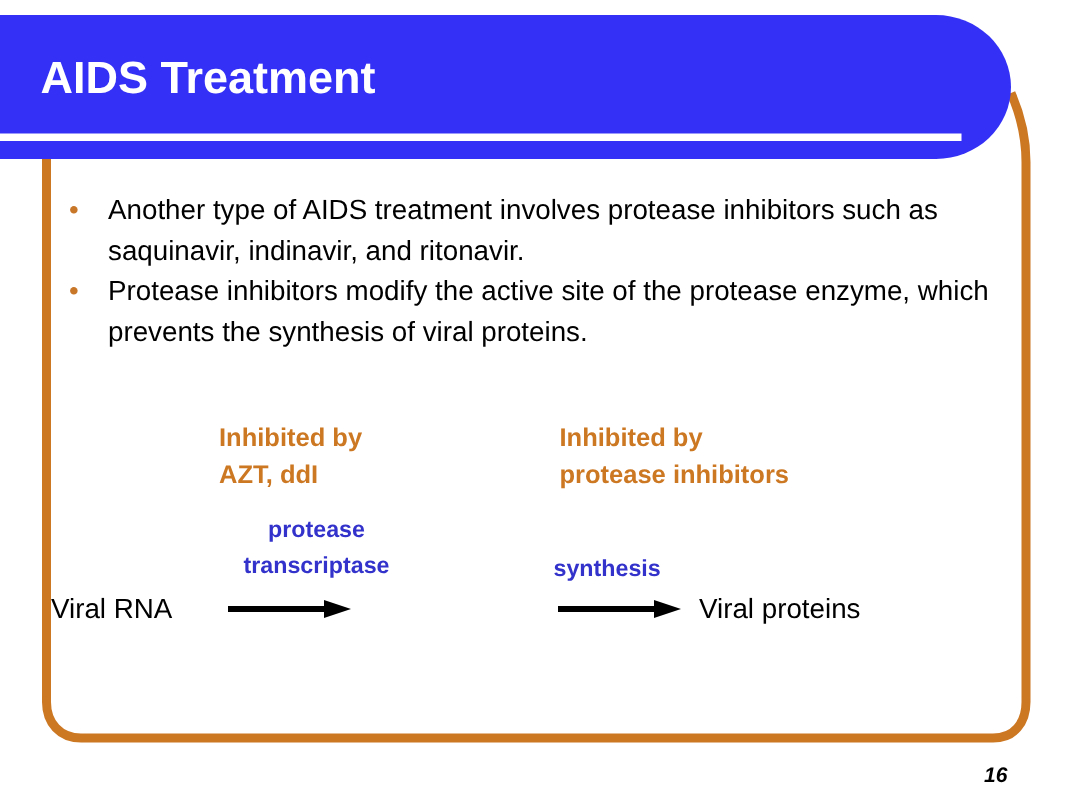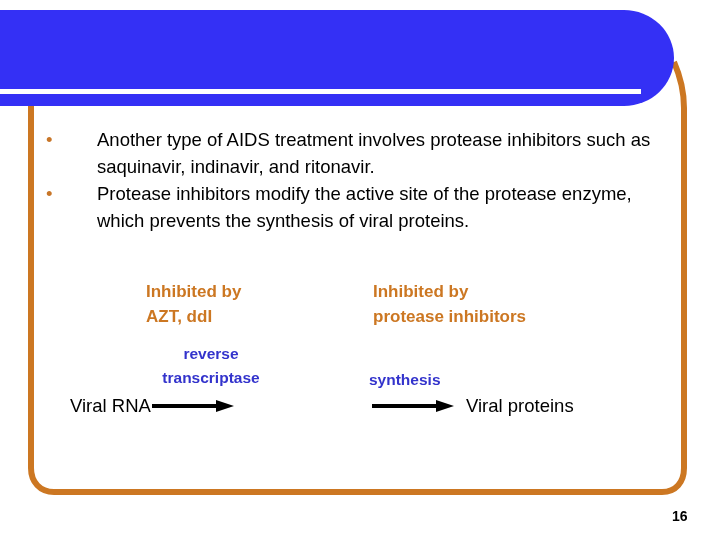--- a/index.html
+++ b/index.html
@@ -79,21 +79,21 @@
   }
   .bullet-row + .bullet-row { margin-top: 0px; }
   .bullet-mark {
     position: absolute;
     left: 2px;
     top: 0px;
     font-size: 18.5px;
     line-height: 27px;
     color: #C87628;
   }
-  .bullet-text { display: block; margin-left: 25px; }
+  .bullet-text { display: block; }
 
   
   #diagram {
     position: absolute;
     left: 0;
     top: 276px;
     width: 596px;
     height: 150px;
   }
   .inhib-label {
@@ -118,79 +118,81 @@
   #enzyme-left  { left: 126px; top: 66px; width: 170px; text-align: center; }
   #enzyme-right { left: 369px; top: 92px; }
 
   .mol-label {
     position: absolute;
     color: #000000;
     font-size: 18.5px;
     line-height: 22px;
     white-space: nowrap;
   }
-  #mol-rna      { left: 34px;  top: 119px; padding-left: 36px; }
+  #mol-rna      { left: 34px;  top: 119px; }
   #mol-dna      { left: 248px; top: 119px; }
   #mol-proteins { left: 466px; top: 119px; }
 
   .arrow {
     position: absolute;
     height: 14px;
   }
   #arrow-1 { left: 152px; top: 123px; width: 82px; }
   #arrow-2 { left: 372px; top: 123px; width: 82px; }
 
   
   #slide-number {
     position: absolute;
-    left: 672px;
+    left: 656px;
     top: 508px;
     font-size: 14px;
     font-weight: bold;
     color: #000000;
+    font-style: italic;
   }
 </style>
 </head>
 <body>
 
 <div id="slide">
 
   <svg id="frame-svg" viewBox="0 0 720 540" xmlns="http://www.w3.org/2000/svg">
     <path d="M 674 62
              C 681 78, 684 92, 684 108
              L 684 468
              C 684 482, 676 492, 662 492
              L 54 492
              C 40 492, 31 482, 31 468
              L 31 102" fill="none" stroke="#CC7722" stroke-width="6" stroke-linecap="butt"></path>
   </svg>
 
   <div id="title-banner"></div>
   <div id="title-rule"></div>
+  <div id="page-title">AIDS Treatment</div>
 
   <div id="bullets">
     <div class="bullet-row">
       <span class="bullet-mark">•</span>
       <span class="bullet-text">Another type of AIDS treatment involves protease inhibitors such as saquinavir, indinavir, and ritonavir.</span>
     </div>
     <div class="bullet-row">
       <span class="bullet-mark">•</span>
       <span class="bullet-text">Protease inhibitors modify the active site of the protease enzyme, which prevents the synthesis of viral proteins.</span>
     </div>
   </div>
 
   <div id="diagram">
 
     <div class="inhib-label" id="inhib-left">Inhibited by
 AZT, ddI</div>
 
     <div class="inhib-label" id="inhib-right">Inhibited by
 protease inhibitors</div>
 
-    <div class="enzyme-label" id="enzyme-left">reverse
+    <div class="enzyme-label" id="enzyme-left">protease
 transcriptase</div>
 
     <div class="enzyme-label" id="enzyme-right">synthesis</div>
 
     <div class="mol-label" id="mol-rna">Viral RNA</div>
 
     <svg class="arrow" id="arrow-1" viewBox="0 0 82 14" xmlns="http://www.w3.org/2000/svg">
       <line x1="0" y1="7" x2="68" y2="7" stroke="#000000" stroke-width="4"></line>
       <polygon points="64,1 82,7 64,13" fill="#000000"></polygon>
     </svg>

